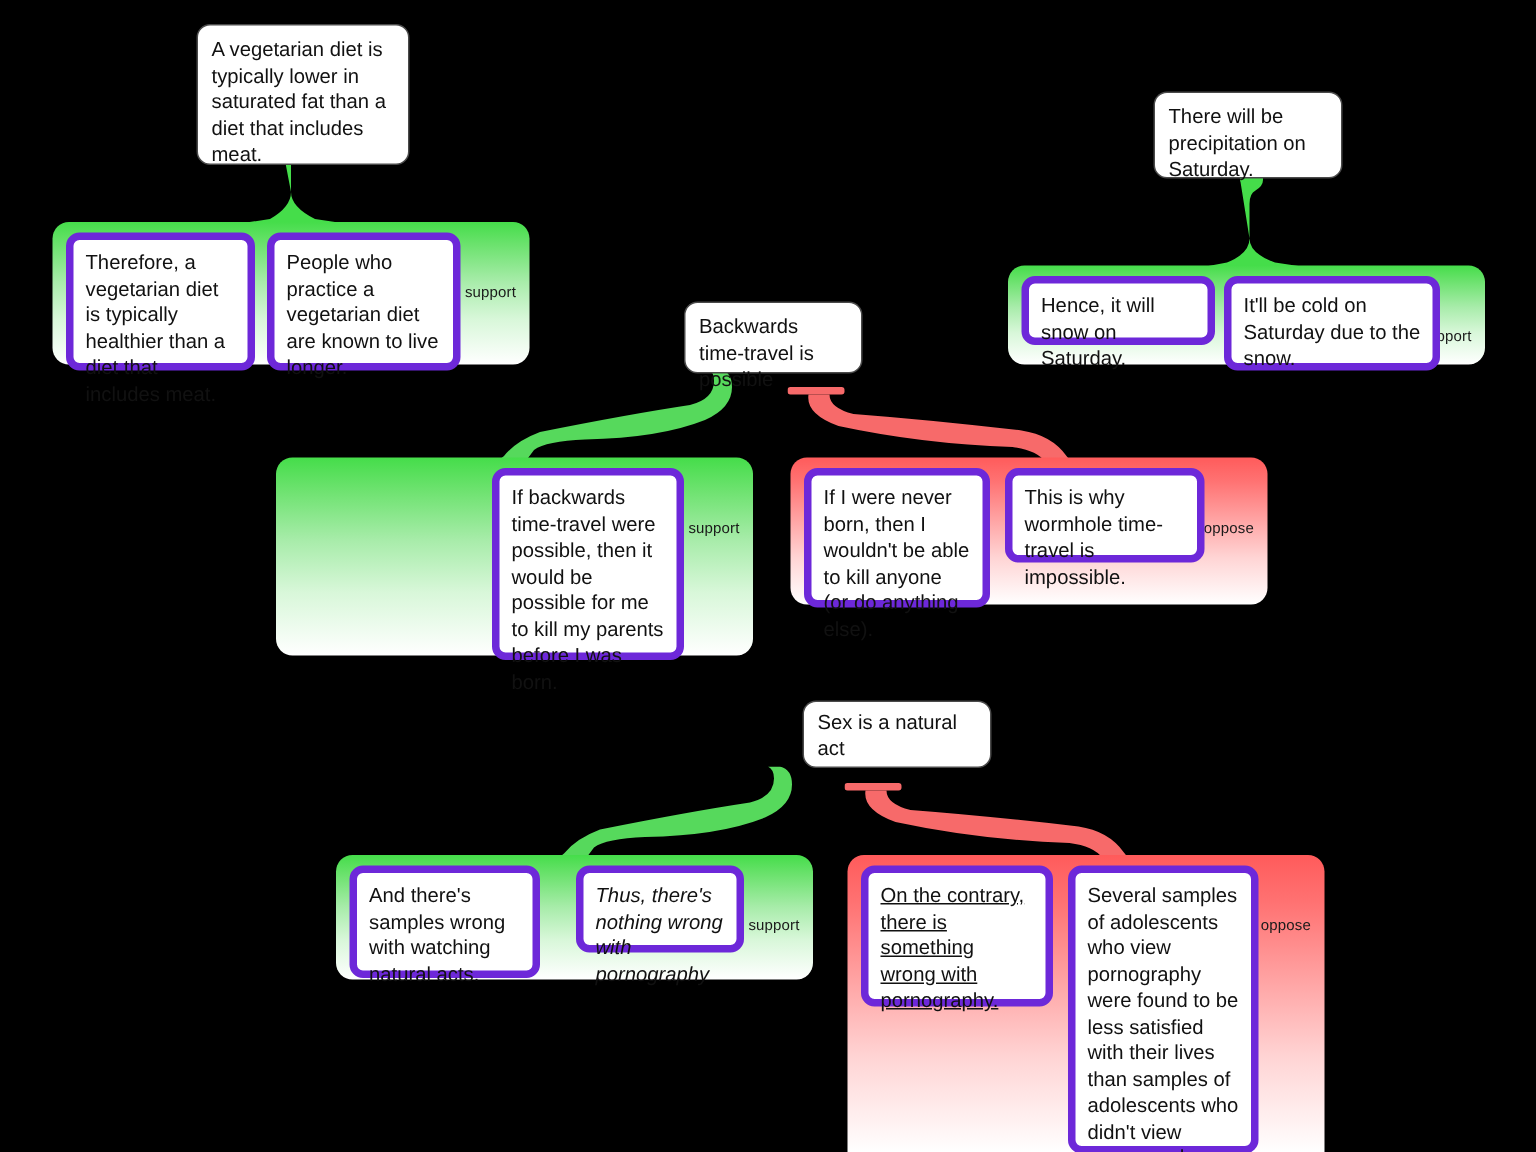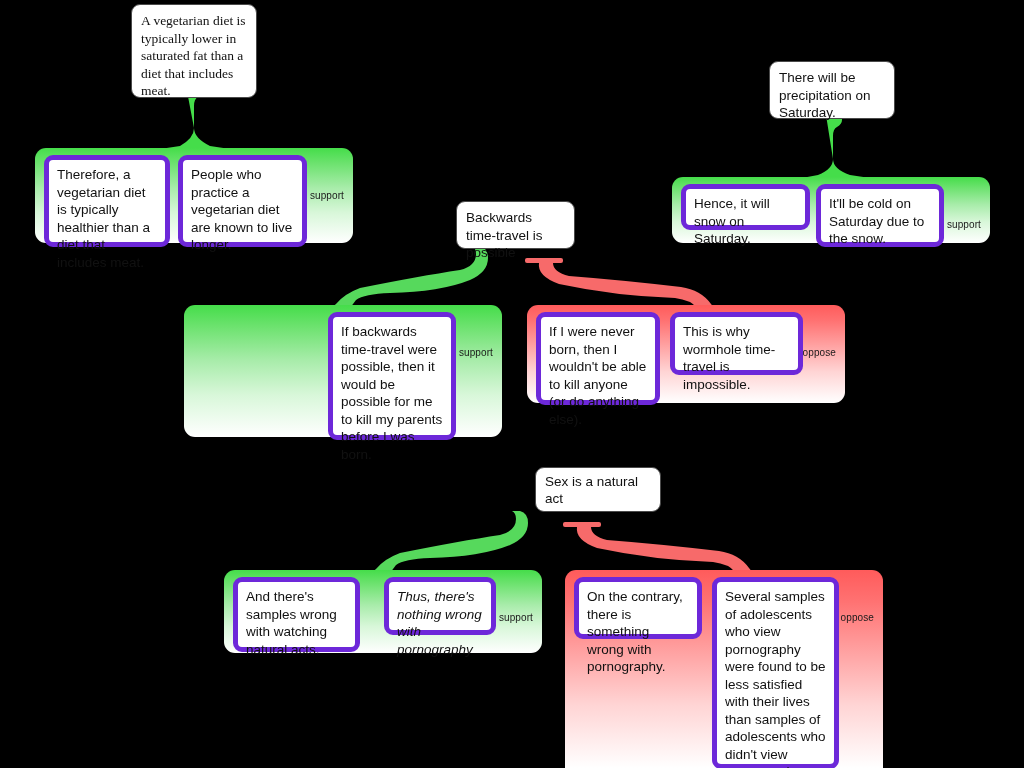--- a/index.html
+++ b/index.html
@@ -76,40 +76,40 @@
 </head>
 <body>
 
 <div id="canvas">
 
   <svg class="connector" style="left:150px; top:86px; width:90px; height:70px;" viewBox="0 0 90 70">
     <path d="M36 0 L54 0 L54 4 Q54 8 48 11 Q44 13 44 20 L44 42 Q44 52 60 60 L80 63 L80 70 L10 70 L10 63 L30 60 Q44 52 44 42" fill="#45dd4a"></path>
     <rect x="38" y="0" width="14" height="6" fill="#45dd4a"></rect>
   </svg>
 
-  <div class="claim" style="left:131px; top:4px; width:126px; height:94px;font-family:Liberation Serif, serif;">A vegetarian diet is typically lower in saturated fat than a diet that includes meat.</div>
+  <div class="claim" style="left:131px; top:16px; width:142px; height:94px;">A vegetarian diet is typically lower in saturated fat than a diet that includes meat.</div>
 
   <div class="panel support" style="left:35px; top:148px; width:318px; height:95px;">
     <div class="panel-label">support</div>
   </div>
   <div class="card" style="left:44px; top:155px; width:126px; height:92px;">Therefore, a vegetarian diet is typically healthier than a diet that includes meat.</div>
   <div class="card" style="left:178px; top:155px; width:129px; height:92px;">People who practice  a vegetarian diet are known to live longer.</div>
 
   <svg class="connector" style="left:800px; top:115px; width:80px; height:68px;" viewBox="0 0 80 68">
     <path d="M26 0 L42 0 L42 5 Q42 9 37 12 Q33 14 33 21 L33 44 Q33 54 50 60 L70 63 L70 68 L2 68 L2 63 L18 60 Q33 54 33 44" fill="#45dd4a"></path>
     <rect x="27" y="0" width="14" height="6" fill="#45dd4a"></rect>
   </svg>
 
   <div class="claim" style="left:769px; top:61px; width:126px; height:58px;">There will be precipitation on Saturday.</div>
 
   <div class="panel support" style="left:672px; top:177px; width:318px; height:66px;">
     <div class="panel-label">support</div>
   </div>
   <div class="card" style="left:681px; top:184px; width:129px; height:46px;">Hence, it will snow on Saturday.</div>
-  <div class="card" style="left:816px; top:184px; width:128px; height:63px;">It'll be cold on Saturday due to the snow.</div>
+  <div class="card" style="left:816px; top:184px; width:144px; height:63px;">It'll be cold on Saturday due to the snow.</div>
 
   <svg class="connector" style="left:320px; top:246px; width:180px; height:66px;" viewBox="0 0 180 66">
     <path d="M160 0 Q168 2 168 12 Q168 26 150 34 Q120 46 70 47 Q44 48 36 54 L30 62 L24 66 L6 66 L16 58 Q24 48 40 42 Q100 30 140 24 Q156 20 156 8 Q156 2 152 0 Z" fill="#56d95c"></path>
   </svg>
 
   <svg class="connector" style="left:525px; top:258px; width:200px; height:56px;" viewBox="0 0 200 56">
     <rect x="0" y="0" width="38" height="5" rx="2" fill="#f76a6a"></rect>
     <path d="M14 5 Q12 18 34 26 Q90 38 150 40 Q166 42 172 50 L176 56 L194 56 L186 46 Q176 32 156 29 Q96 22 44 18 Q28 14 28 5 Z" fill="#f76a6a"></path>
   </svg>
 
@@ -138,16 +138,16 @@
 
   <div class="panel support" style="left:224px; top:570px; width:318px; height:83px;">
     <div class="panel-label">support</div>
   </div>
   <div class="card" style="left:233px; top:577px; width:127px; height:75px;">And there's samples wrong with watching natural acts.</div>
   <div class="card" style="left:384px; top:577px; width:112px; height:58px;font-style:italic;">Thus, there's nothing wrong with pornography</div>
 
   <div class="panel oppose" style="left:565px; top:570px; width:318px; height:198px; border-bottom-left-radius:0; border-bottom-right-radius:0;">
     <div class="panel-label">oppose</div>
   </div>
-  <div class="card" style="left:574px; top:577px; width:128px; height:62px;">On the contrary, there is something wrong with pornography.</div>
+  <div class="card" style="left:574px; top:577px; width:128px; height:94px;text-decoration:underline;">On the contrary, there is something wrong with pornography.</div>
   <div class="card" style="left:712px; top:577px; width:127px; height:192px;">Several samples of adolescents who view pornography were found to be less satisfied with their lives than samples of adolescents who didn't view pornography (Ma, 2018).</div>
 
 </div>
 
 </body></html>

